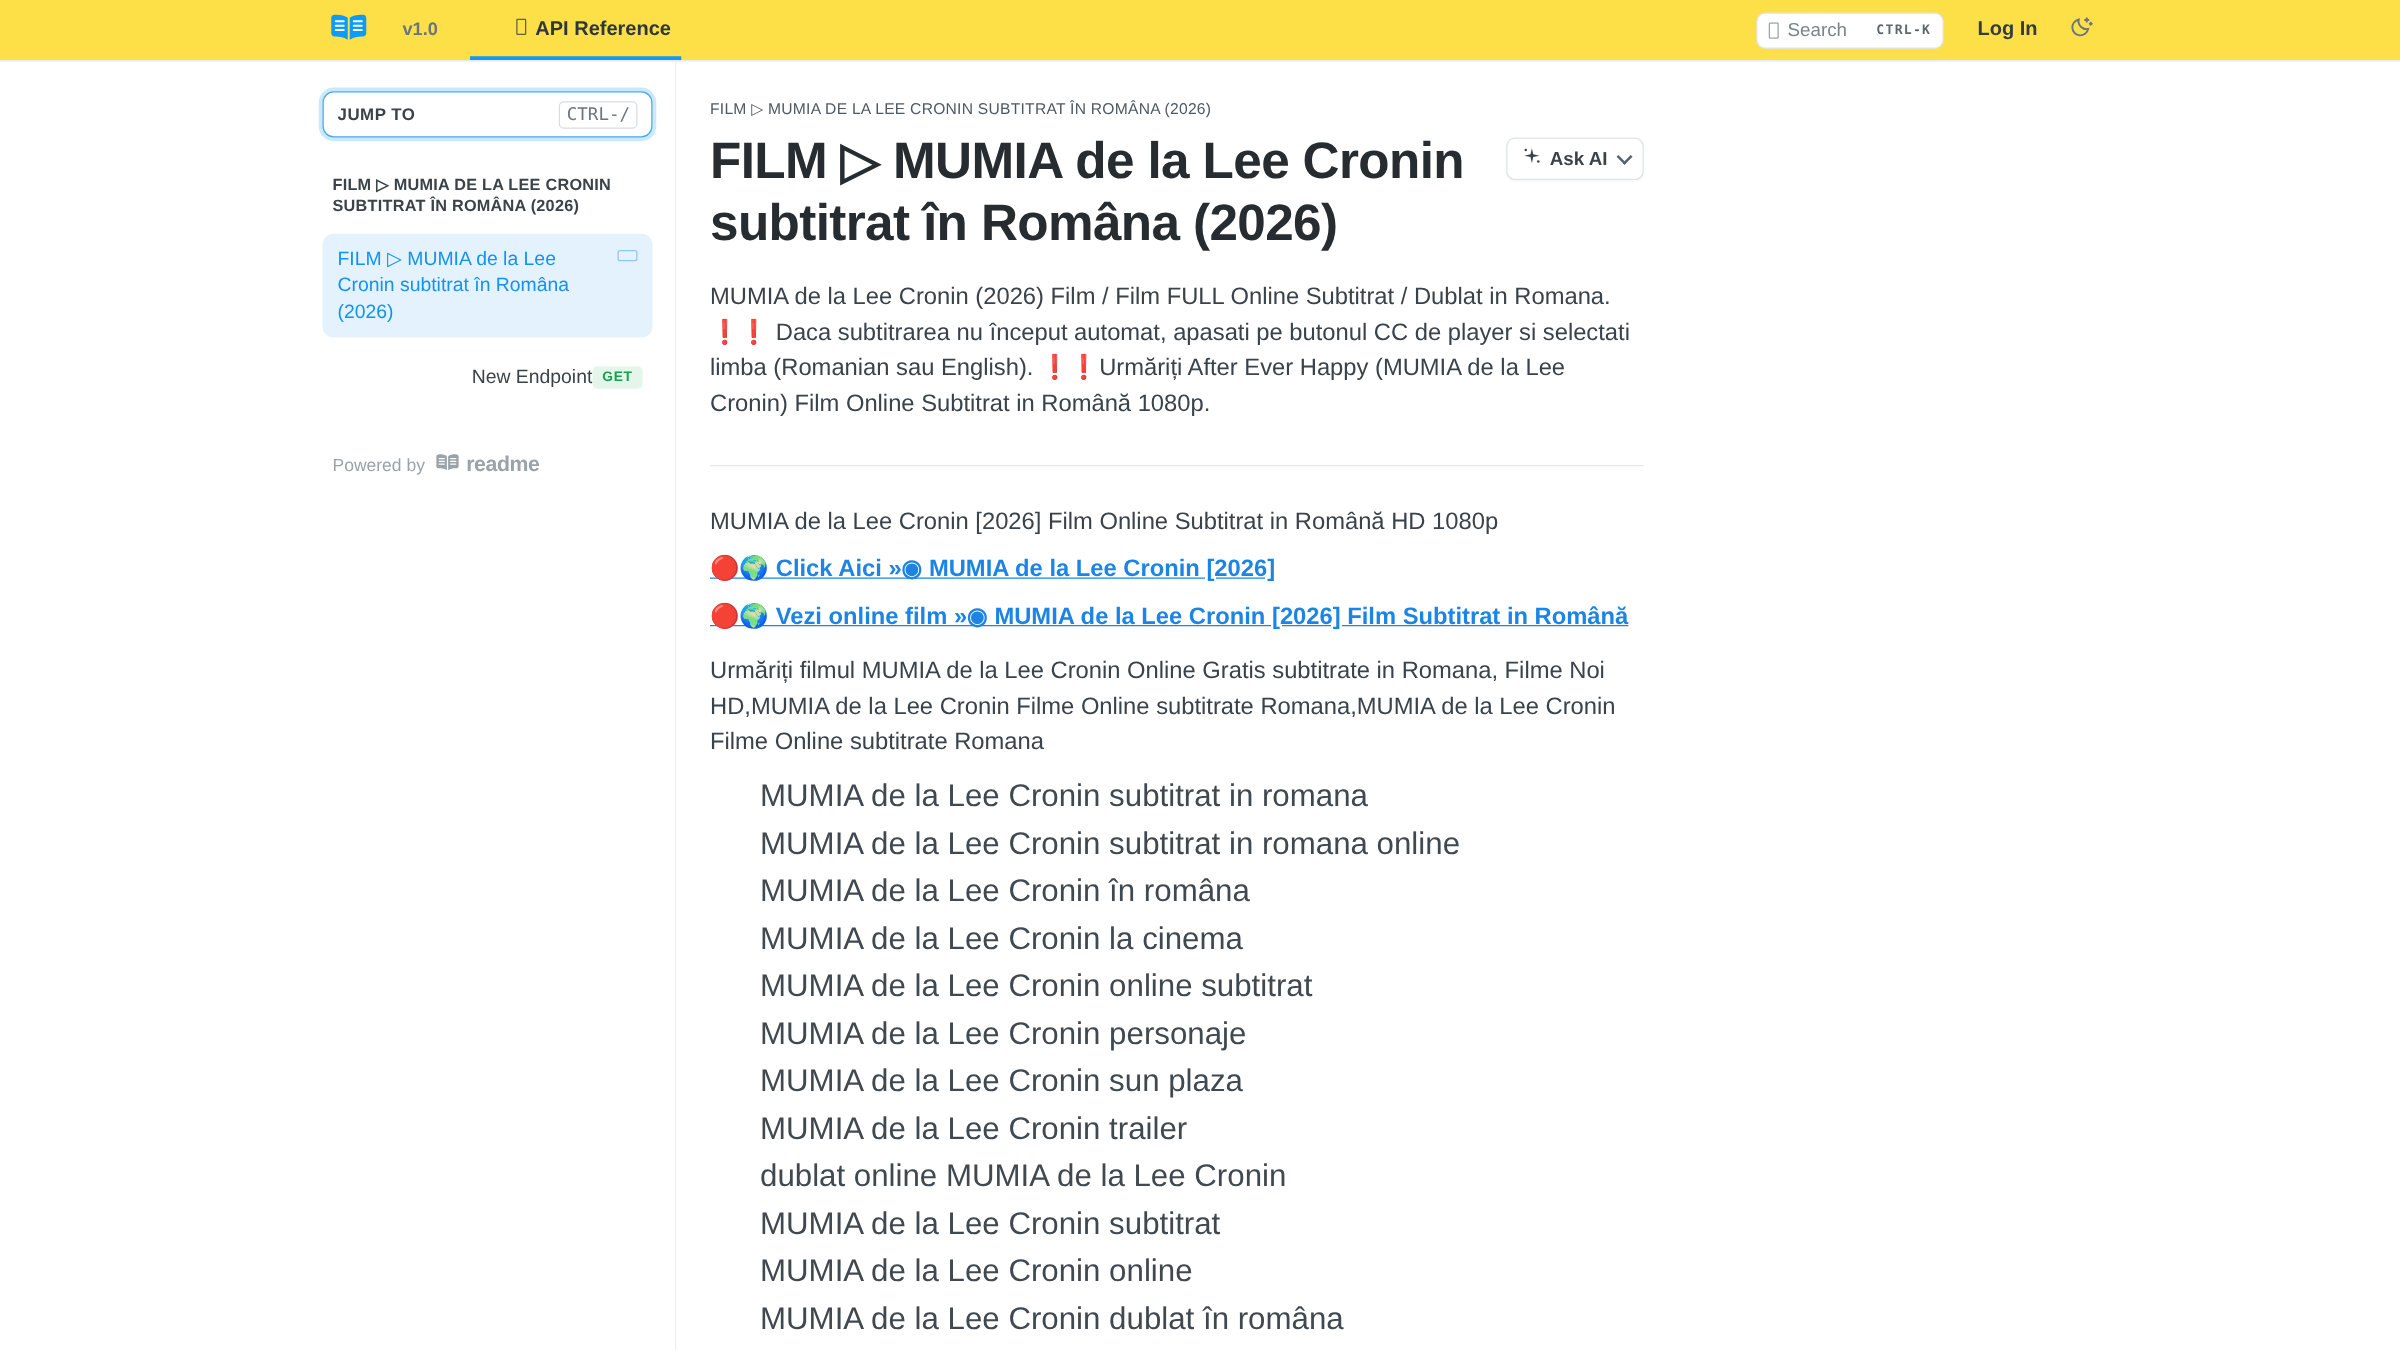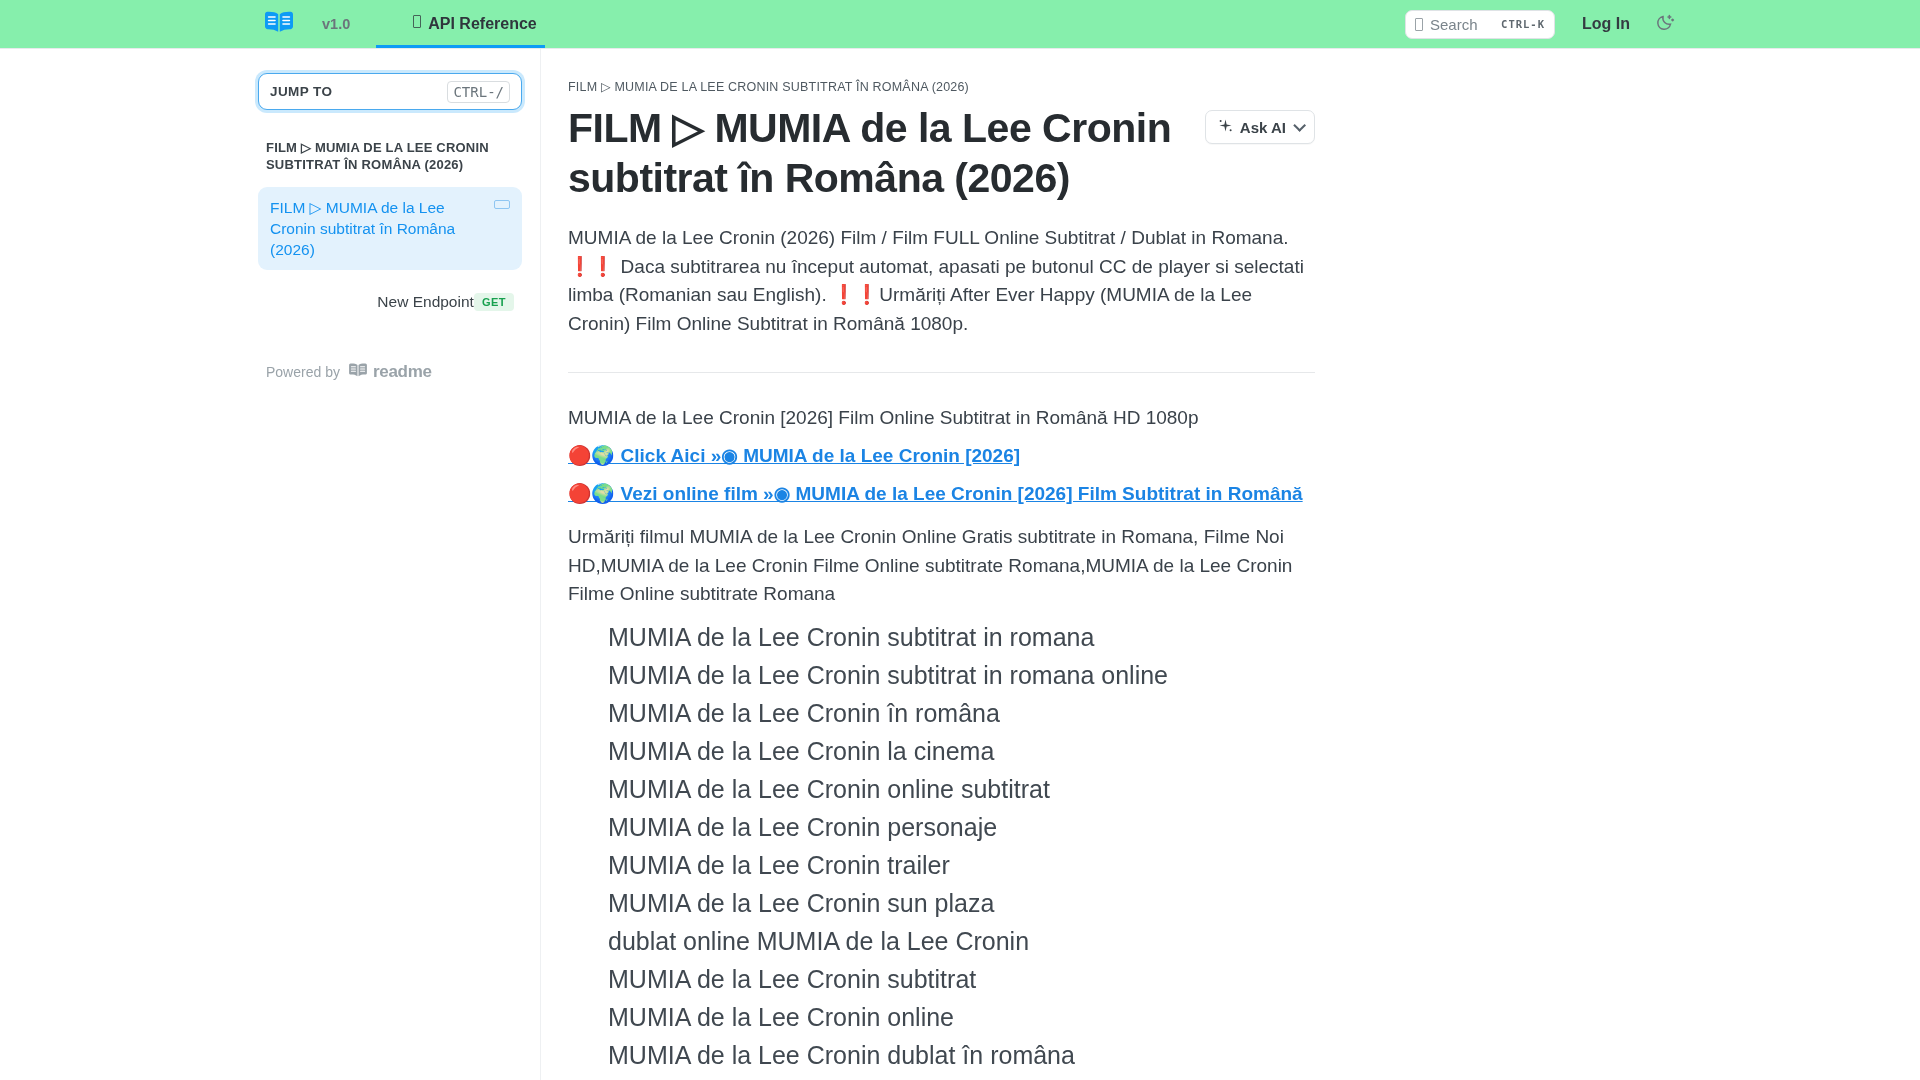--- a/index.html
+++ b/index.html
@@ -1,21 +1,21 @@
 <!DOCTYPE html>
 <html><head>
 <meta charset="utf-8">
 <style>
   * { margin:0; padding:0; box-sizing:border-box; }
   html,body { width:1920px; height:1080px; background:#fff; overflow:hidden;
     font-family:"Liberation Sans", sans-serif; -webkit-font-smoothing:antialiased; }
 
   
   .header { position:absolute; top:0; left:0; width:1920px; height:49px;
-    border-bottom:1px solid #e8eaec; display:flex; align-items:center; background:#86efac; z-index:5; }
+    border-bottom:1px solid #e8eaec; display:flex; align-items:center; background:#fde047; z-index:5; }
   .header-left { display:flex; align-items:center; margin-left:264px; height:100%; }
   .logo-book { width:30px; height:22px; }
   .version { margin-left:28px; font-size:14.5px; font-weight:bold; color:#6b747b; }
   .tab { position:relative; height:100%; display:flex; align-items:center; margin-left:32px; padding:0 2px; cursor:pointer; }
   .tab-label { font-size:16px; font-weight:bold; color:#2f363c; display:flex; align-items:flex-start; gap:7px;padding-left:29px; }
   .tofu { display:inline-block; width:8px; height:13px; border:1px solid currentColor; opacity:.75; border-radius:1px; }
   .tab-underline { position:absolute; left:-6px; right:-6px; bottom:0; height:3px; background:#0d9bf5; }
   .header-right { position:absolute; right:0; top:0; height:100%; display:flex; align-items:center;margin-left:14px; }
   .searchbox { width:150px; height:29px; border:1px solid #dfe3e6; border-radius:7px;
     display:flex; align-items:center; padding:0 9px; color:#7a848b; cursor:text; background:#fff; }
@@ -184,20 +184,20 @@
   <a class="link-line">🔴🌍 Vezi online film »◉ MUMIA de la Lee Cronin [2026] Film Subtitrat in Română</a>
 
   <p class="watch-p">Urmăriți filmul MUMIA de la Lee Cronin Online Gratis subtitrate in Romana, Filme Noi HD,MUMIA de la Lee Cronin Filme Online subtitrate Romana,MUMIA de la Lee Cronin Filme Online subtitrate Romana</p>
 
   <p class="kw">MUMIA de la Lee Cronin subtitrat in romana</p>
   <p class="kw">MUMIA de la Lee Cronin subtitrat in romana online</p>
   <p class="kw">MUMIA de la Lee Cronin în româna</p>
   <p class="kw">MUMIA de la Lee Cronin la cinema</p>
   <p class="kw">MUMIA de la Lee Cronin online subtitrat</p>
   <p class="kw">MUMIA de la Lee Cronin personaje</p>
+  <p class="kw">MUMIA de la Lee Cronin sun plaza</p>
   <p class="kw">MUMIA de la Lee Cronin trailer</p>
-  <p class="kw">MUMIA de la Lee Cronin sun plaza</p>
   <p class="kw">dublat online MUMIA de la Lee Cronin</p>
   <p class="kw">MUMIA de la Lee Cronin subtitrat</p>
   <p class="kw">MUMIA de la Lee Cronin online</p>
   <p class="kw">MUMIA de la Lee Cronin dublat în româna</p>
 
 </div>
 
 </body></html>

